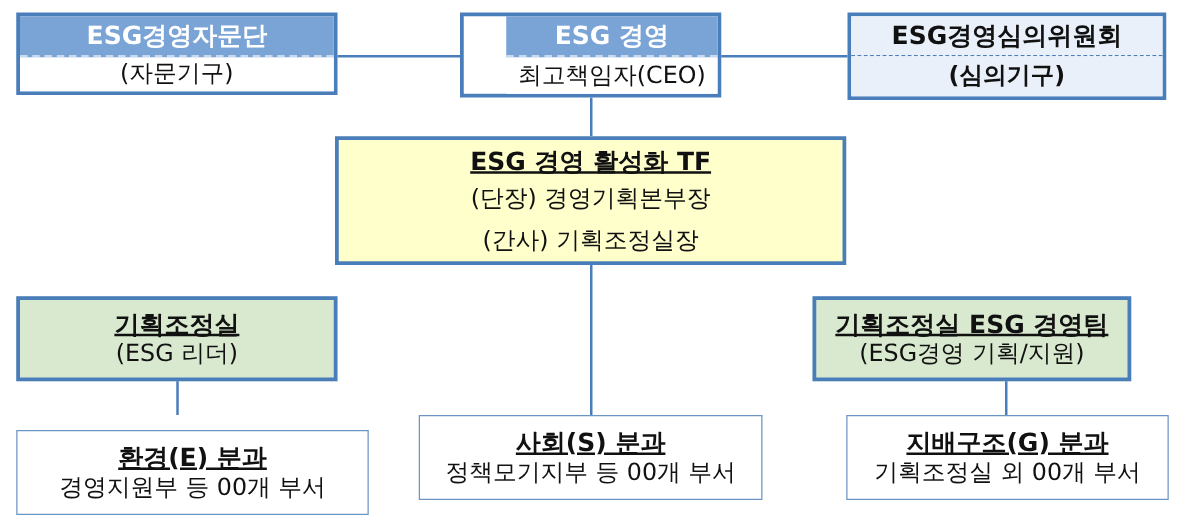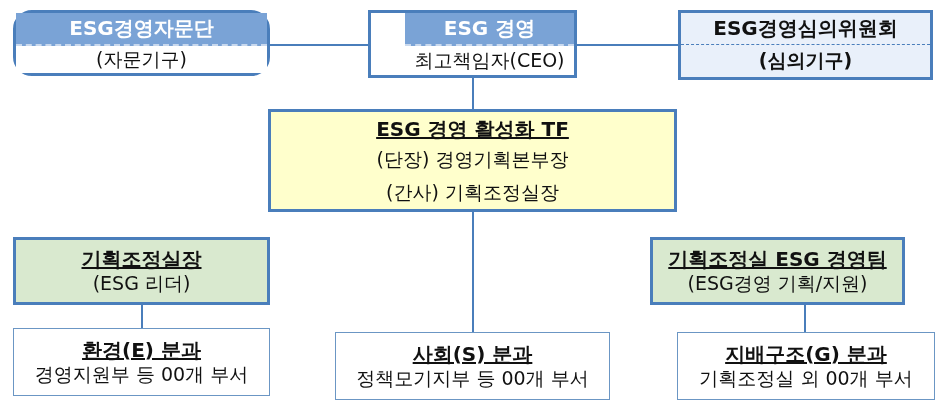--- a/index.html
+++ b/index.html
@@ -52,21 +52,21 @@
 
 <div class="stage">
 
   <div class="connector h" style="left:270px;top:44px;width:98px;"></div>
   <div class="connector h" style="left:577px;top:44px;width:101px;"></div>
   <div class="connector v" style="left:472px;top:78px;height:31px;"></div>
   <div class="connector v" style="left:472px;top:211px;height:121px;"></div>
   <div class="connector v" style="left:141px;top:304px;height:28px;"></div>
   <div class="connector v" style="left:804px;top:304px;height:28px;"></div>
 
-  <div class="box strong" style="left:13px;top:10px;width:257px;height:66px;border-radius:19px;">
+  <div class="box strong" style="left:13px;top:10px;width:257px;height:66px;">
     <div class="hdr">ESG경영자문단</div>
     <div class="bdy">(자문기구)</div>
   </div>
 
   <div class="box strong" style="left:368px;top:10px;width:209px;height:68px;padding-left:34px;">
     <div class="hdr">ESG 경영</div>
     <div class="bdy">최고책임자(CEO)</div>
   </div>
 
   <div class="box strong lightblue" style="left:678px;top:10px;width:255px;height:70px;">
@@ -74,30 +74,30 @@
     <div class="bdy">(심의기구)</div>
   </div>
 
   <div class="box strong yellow center-col" style="left:268px;top:109px;width:409px;height:103px;">
     <div class="t-bold">ESG 경영 활성화 TF</div>
     <div class="t-reg tf-line">(단장) 경영기획본부장</div>
     <div class="t-reg tf-line second">(간사) 기획조정실장</div>
   </div>
 
   <div class="box strong green center-col" style="left:13px;top:237px;width:257px;height:68px;">
-    <div class="t-bold">기획조정실장</div>
+    <div class="t-bold">기획조정실</div>
     <div class="t-reg">(ESG 리더)</div>
   </div>
 
   <div class="box strong green center-col" style="left:650px;top:237px;width:255px;height:68px;">
     <div class="t-bold">기획조정실 ESG 경영팀</div>
     <div class="t-reg">(ESG경영 기획/지원)</div>
   </div>
 
-  <div class="box thin plain center-col" style="left:13px;top:328px;width:257px;height:68px;">
+  <div class="box thin plain center-col" style="left:13px;top:344px;width:282px;height:68px;">
     <div class="t-bold">환경(E) 분과</div>
     <div class="t-reg">경영지원부 등 00개 부서</div>
   </div>
 
   <div class="box thin plain center-col" style="left:335px;top:332px;width:275px;height:68px;">
     <div class="t-bold">사회(S) 분과</div>
     <div class="t-reg">정책모기지부 등 00개 부서</div>
   </div>
 
   <div class="box thin plain center-col" style="left:677px;top:332px;width:258px;height:68px;">

